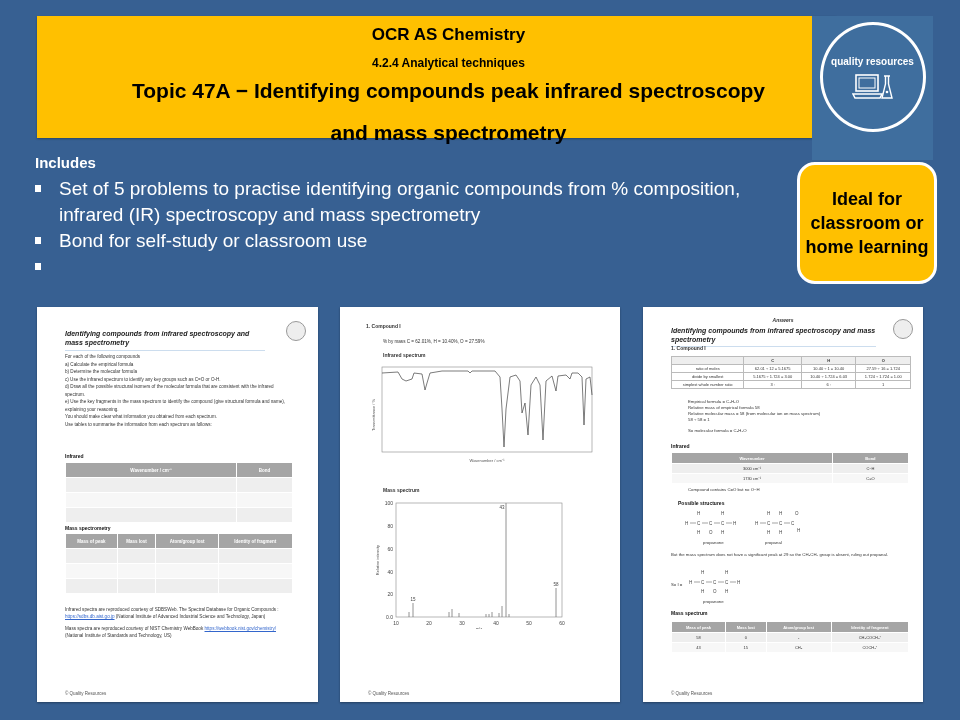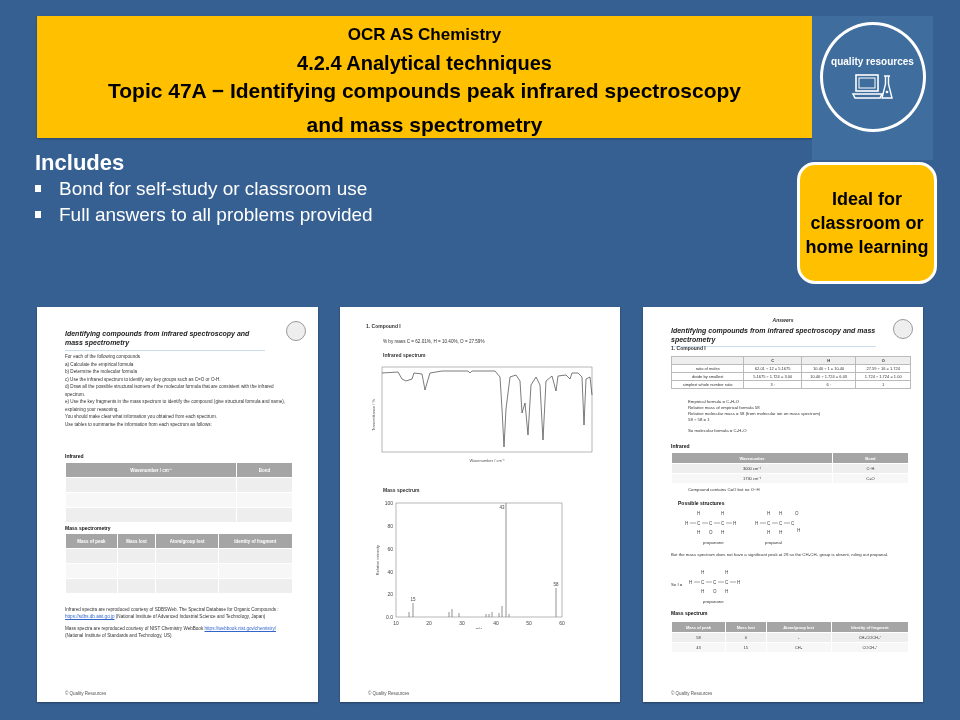--- a/index.html
+++ b/index.html
@@ -1,25 +1,25 @@
 <!DOCTYPE html>
 <html><head>
 <meta charset="utf-8">
 <style>
   html,body{margin:0;padding:0;}
   body{width:960px;height:720px;background:#376092;position:relative;overflow:hidden;font-family:"Liberation Sans",sans-serif;}
-  .header{position:absolute;left:37px;top:16px;width:775px;height:122px;background:#ffc000;text-align:center;color:#000;font-weight:bold;box-shadow:0 1px 2px rgba(0,0,0,.3);}
+  .header{position:absolute;left:37px;top:16px;width:775px;height:122px;background:#ffc000;text-align:center;color:#000;font-weight:bold;box-shadow:0 1px 2px rgba(0,0,0,.3);padding-left:24px;}
   .header .l1{font-size:17px;margin-top:8px;line-height:22px;}
-  .header .l2{font-size:20px;line-height:22px;margin-top:6px;}
+  .header .l2{font-size:12px;line-height:22px;margin-top:6px;}
   .header .l3{font-size:21px;line-height:26px;margin-top:4px;}
   .logo{position:absolute;left:812px;top:16px;width:121px;height:144px;background:#3f6e9e;}
   .logo .ring{position:absolute;left:8px;top:6px;width:100px;height:104px;border:3px solid #fff;border-radius:50%;}
   .logo .txt{position:absolute;left:0;right:0;top:40px;text-align:center;color:#fff;font-size:10px;font-weight:bold;}
   .includes{position:absolute;left:35px;top:150px;color:#fff;}
-  .includes h2{margin:0;font-size:22px;font-weight:bold;line-height:26px;}
+  .includes h2{margin:0;font-size:15px;font-weight:bold;line-height:26px;}
   .includes ul{list-style:none;margin:0;padding:0;}
   .includes li{font-size:19px;line-height:26px;position:relative;padding-left:24px;width:750px;}
   .includes li .b{position:absolute;left:0;top:9px;width:6px;height:7px;background:#fff;}
   .badge{position:absolute;left:797px;top:162px;width:134px;height:116px;background:#ffc000;border:3px solid #fff;border-radius:18px;display:flex;align-items:center;justify-content:center;text-align:center;font-weight:bold;font-size:18px;line-height:24px;color:#000;}
   .page{position:absolute;top:307px;height:395px;background:#fff;box-shadow:0 1px 2px rgba(0,0,0,.35);overflow:hidden;color:#333;font-size:5px;}
   .p1{left:37px;width:281px;}
   .p2{left:340px;width:280px;}
   .p3{left:643px;width:280px;}
   .pg-logo{position:absolute;width:18px;height:18px;border:1px solid #999;border-radius:50%;background:#eee;}
   .doc-title{font-style:italic;font-weight:bold;font-size:7px;color:#222;line-height:9px;}
@@ -49,40 +49,41 @@
   .sv{position:absolute;width:90px;height:30px;}
   .p3 .txt{position:absolute;font-size:4.3px;line-height:6px;}
 </style>
 </head>
 <body>
 
 <div class="header">
   <div class="l1">OCR AS Chemistry</div>
   <div class="l2">4.2.4 Analytical techniques</div>
   <div class="l3">Topic 47A − Identifying compounds peak infrared spectroscopy</div>
-  <div class="l3" style="margin-top:8px">and mass spectrometry</div>
+  <div class="l3" style="margin-top:16px">and mass spectrometry</div>
 </div>
 
 <div class="logo">
   <div class="ring"></div>
   <div class="txt">quality resources</div>
   <svg style="position:absolute;left:40px;top:56px" width="42" height="32" viewBox="0 0 42 32">
     <rect x="4" y="3" width="22" height="16" fill="none" stroke="#fff" stroke-width="1.6"></rect>
     <rect x="7" y="6" width="16" height="10" fill="none" stroke="#fff" stroke-width="1"></rect>
     <path d="M1 22 H30 L28 26 H3 Z" fill="none" stroke="#fff" stroke-width="1.5"></path>
     <path d="M32 4 H38 M33.5 4 V12 L30 26 H40 L36.5 12 V4" fill="none" stroke="#fff" stroke-width="1.4"></path>
     <circle cx="35" cy="20" r="1.3" fill="#fff"></circle>
   </svg>
 </div>
 
 <div class="includes">
   <h2>Includes</h2>
   <ul>
+    <li><span class="b"></span><span>Set of 5 problems to practise identifying organic compounds from % composition, infrared (IR) spectroscopy and mass spectrometry</span></li>
     <li><span class="b"></span><span>Bond for self-study or classroom use</span></li>
-    <li><span class="b"></span><span>Full answers to all problems provided</span></li>
+    <li><span class="b"></span></li>
   </ul>
 </div>
 
 <div class="badge">
   <span>Ideal for classroom or home learning</span>
 </div>
 
 <div class="page p1">
   <div class="pg-logo" style="left:249px;top:14px;"></div>
   <div class="doc-title">Identifying compounds from infrared spectroscopy and mass spectrometry</div>

